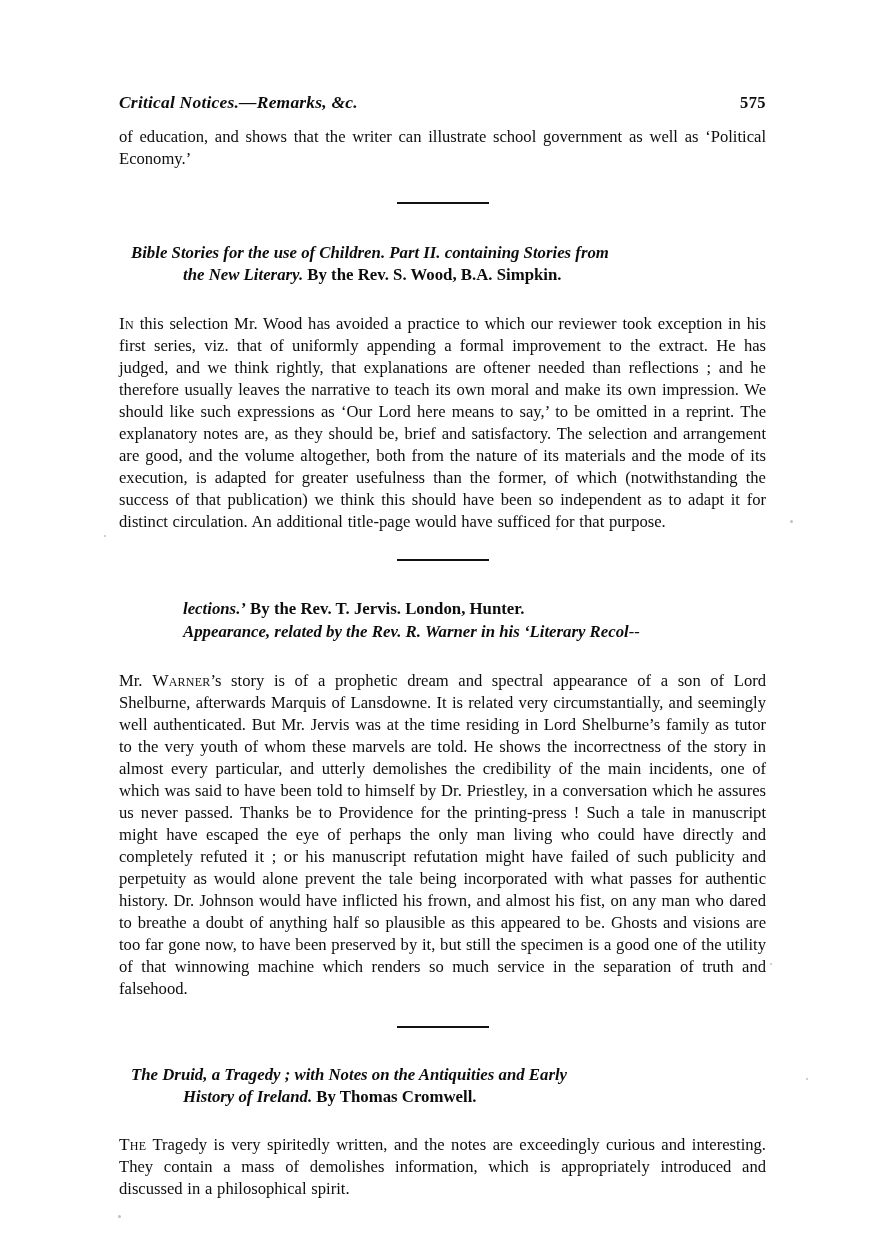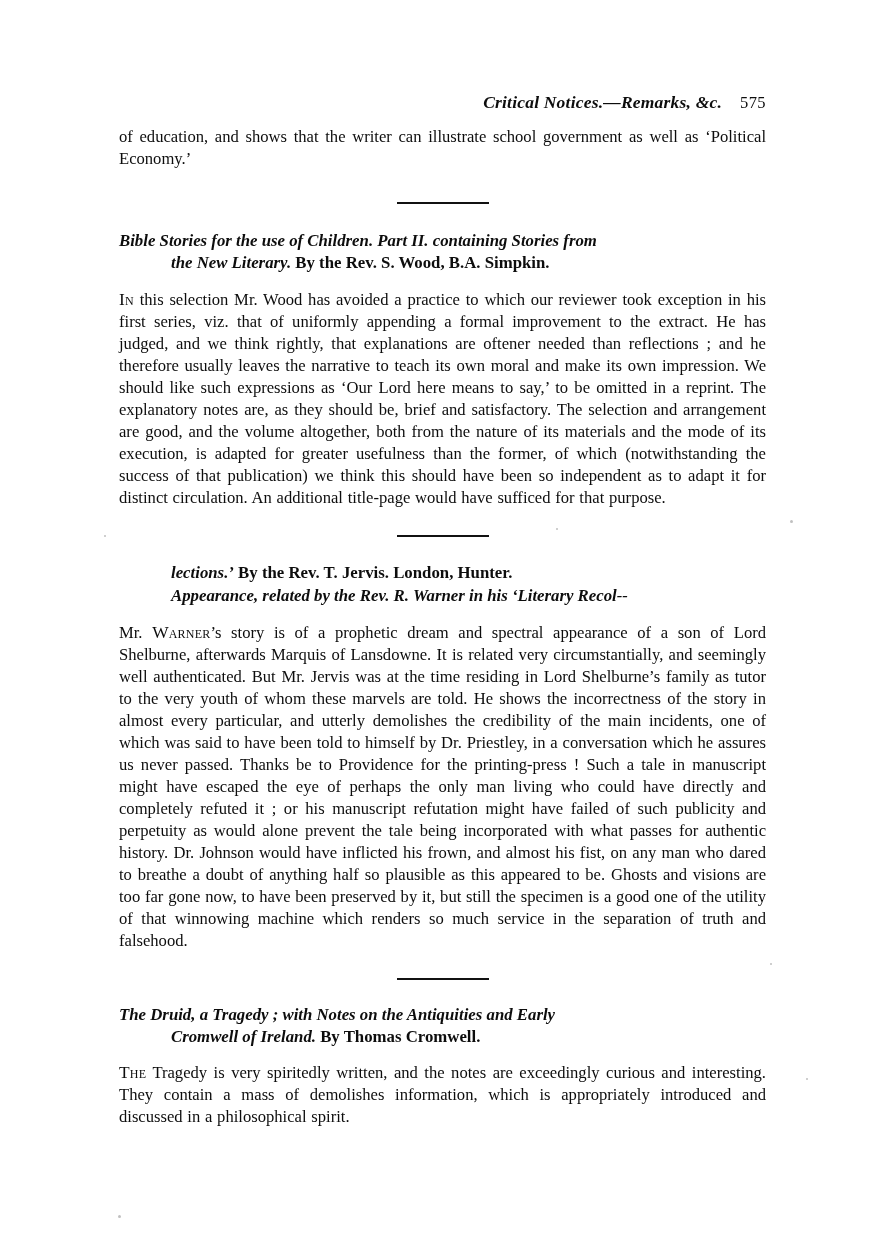--- a/index.html
+++ b/index.html
@@ -36,32 +36,32 @@
   .runhead {
     position: relative;
     height: 28px;
     margin-bottom: 6px;
   }
   .runhead-title {
     position: absolute;
     left: 0;
     right: 0;
     top: 0;
-    text-align: right;
+    text-align: left;
     font-style: italic;
     font-weight: bold;
     font-size: 17.5px;
     letter-spacing: 0.2px;
     padding-right: 44px;
   }
   .runhead-folio {
     position: absolute;
     right: 0;
     top: 1px;
-    font-weight: normal;
+    font-weight: bold;
     font-size: 16.5px;
     letter-spacing: 0.4px;
   }
 
   
   p.body {
     margin: 0 0 0 0;
     font-size: 16.6px;
     line-height: 22.0px;
     text-align: justify;
@@ -77,21 +77,21 @@
     margin-top: 9px;
   }
 
   
   .work-title {
     font-style: italic;
     font-weight: bold;
     font-size: 16.8px;
     line-height: 22.2px;
     text-align: left;
-    margin: 0;
+    margin: 12px;
     padding-left: 26px;
     text-indent: -26px;
   }
   .work-title .roman {
     font-style: normal;
   }
   .title-line2 {
     display: block;
     padding-left: 26px;
     text-indent: 0;
@@ -174,21 +174,21 @@
 
     <div class="sp-h"></div>
     <div class="rule-wrap">
       <span class="rule"></span>
     </div>
     <div class="sp-i"></div>
 
     <div class="work-title">
       <span>The Druid, a Tragedy ; with Notes on the Antiquities and Early</span>
       <span class="title-line2">
-        <span>Cromwell of Ireland.</span><span class="roman">  By Thomas Cromwell.</span>
+        <span>History of Ireland.</span><span class="roman">  By Thomas Cromwell.</span>
       </span>
     </div>
     <div class="sp-k"></div>
     <p class="body"><span class="smallcap">The</span><span> Tragedy is very spiritedly written, and the notes are exceedingly curious and interesting.   They contain a mass of demolishes information, which is appropriately introduced and discussed in a philosophical spirit.</span></p>
 
   </div>
 
   <span class="scan-speck" style="left:118px; top:1215px; width:3px; height:3px;"></span>
   <span class="scan-speck" style="left:790px; top:520px; width:3px; height:3px;"></span>
   <span class="scan-speck" style="left:806px; top:1078px; width:2px; height:2px;"></span>

